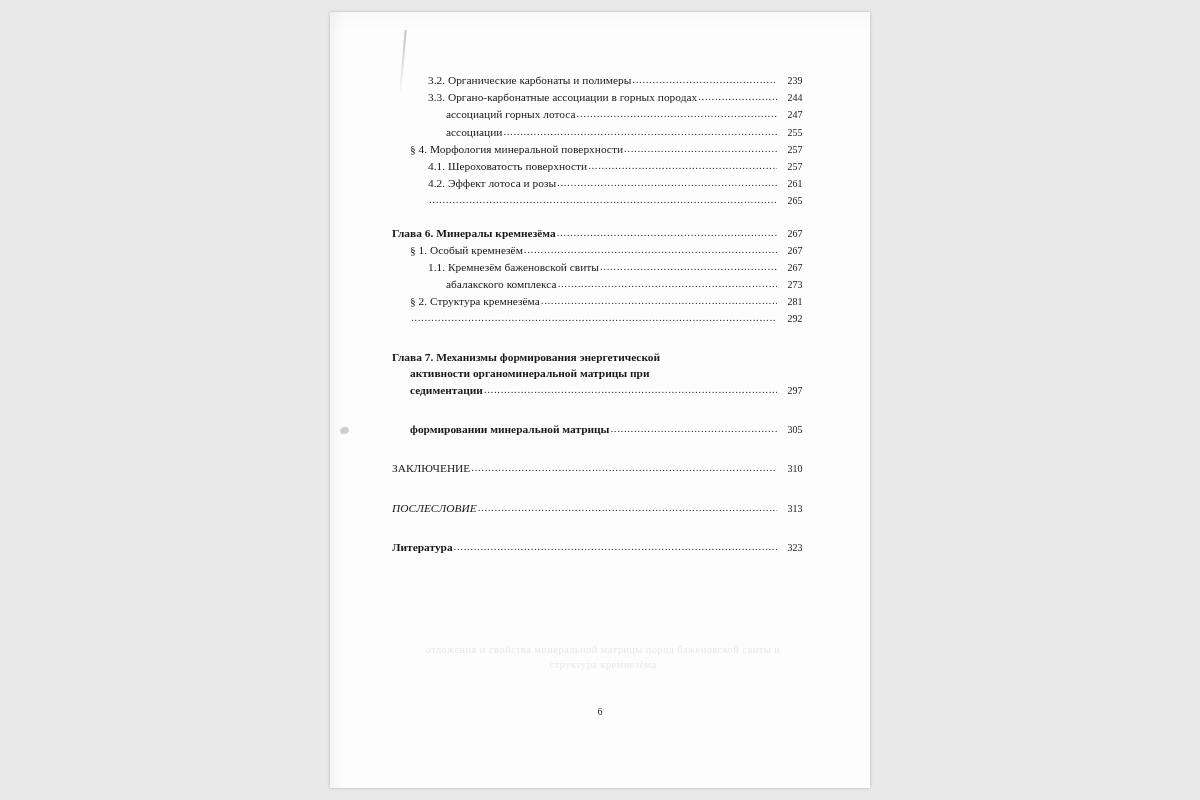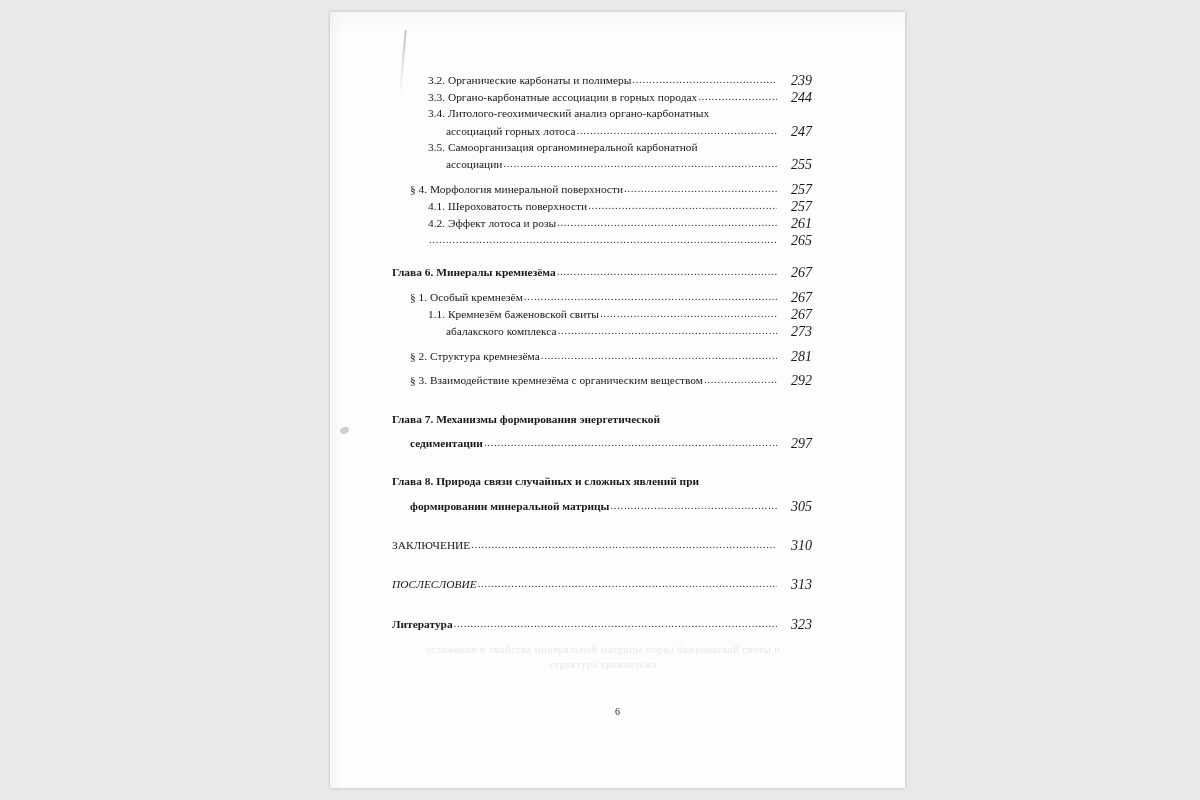--- a/index.html
+++ b/index.html
@@ -15,21 +15,20 @@
   }
 
   #page-sheet {
     position: absolute;
     left: 330px;
     top: 12px;
     width: 540px;
     height: 776px;
     background: #fdfdfd;
     box-shadow: 0 0 3px rgba(0,0,0,0.22);
-    padding-left: 35px;
   }
 
   
   #paper-texture {
     position: absolute;
     inset: 0;
     background:
       linear-gradient(90deg, rgba(0,0,0,0.035) 0px, rgba(0,0,0,0.0) 14px),
       linear-gradient(180deg, rgba(0,0,0,0.02) 0px, rgba(0,0,0,0) 18px);
     pointer-events: none;
@@ -94,27 +93,26 @@
     flex: 1 1 auto;
     overflow: hidden;
     white-space: nowrap;
     letter-spacing: 0.6px;
     color: #2a2c2e;
     margin: 0 1px 1px 1px;
     font-size: 11px;
   }
   .row .page {
     flex: 0 0 34px;
-    text-align: right;
-    font-size: 14px;
-    font-style: italic;
+    text-align: center;
+    font-size: 10px;
   }
 
   .lvl-0 { padding-left: 0px; }
-  .lvl-1 { padding-left: 18px; margin-top: 8px; }
+  .lvl-1 { padding-left: 18px; }
   .lvl-2 { padding-left: 36px; }
   .lvl-3 { padding-left: 54px; }
 
   .bold .txt { font-weight: bold; }
   .italic .txt { font-style: italic; }
   .gap-md { height: 15px; }
   .gap-lg { height: 22px; }
 
   #folio {
     position: absolute;
@@ -140,34 +138,24 @@
       <div class="row lvl-2">
         <span class="txt">3.2. Органические карбонаты и полимеры</span>
         <span class="lead">.......................................................................................................................</span>
         <span class="page">239</span>
       </div>
       <div class="row lvl-2">
         <span class="txt">3.3. Органо-карбонатные ассоциации в горных породах</span>
         <span class="lead">.......................................................................................................................</span>
         <span class="page">244</span>
       </div>
-      <div class="row lvl-2">
-        <span class="txt">3.4. Литолого-геохимический анализ органо-карбонатных</span>
-        <span class="lead"></span>
-        <span class="page"></span>
-      </div>
       <div class="row lvl-3">
         <span class="txt">ассоциаций горных лотоса</span>
         <span class="lead">.......................................................................................................................</span>
         <span class="page">247</span>
-      </div>
-      <div class="row lvl-2">
-        <span class="txt">3.5. Самоорганизация органоминеральной карбонатной</span>
-        <span class="lead"></span>
-        <span class="page"></span>
       </div>
       <div class="row lvl-3">
         <span class="txt">ассоциации</span>
         <span class="lead">.......................................................................................................................</span>
         <span class="page">255</span>
       </div>
       <div class="row lvl-1">
         <span class="txt">§ 4. Морфология минеральной поверхности</span>
         <span class="lead">.......................................................................................................................</span>
         <span class="page">257</span>
@@ -206,42 +194,41 @@
         <span class="txt">абалакского комплекса</span>
         <span class="lead">.......................................................................................................................</span>
         <span class="page">273</span>
       </div>
       <div class="row lvl-1">
         <span class="txt">§ 2. Структура кремнезёма</span>
         <span class="lead">.......................................................................................................................</span>
         <span class="page">281</span>
       </div>
       <div class="row lvl-1">
-        <span class="txt">§ 3. Взаимодействие кремнезёма с органическим веществом</span>
         <span class="lead">.......................................................................................................................</span>
         <span class="page">292</span>
       </div>
       <div class="gap-lg"></div>
       <div class="row lvl-0 bold">
         <span class="txt">Глава 7. Механизмы формирования энергетической</span>
         <span class="lead"></span>
         <span class="page"></span>
       </div>
       <div class="row lvl-1 bold">
-        <span class="txt">седиментации</span>
-        <span class="lead">.......................................................................................................................</span>
-        <span class="page">297</span>
-      </div>
-      <div class="gap-lg"></div>
-      <div class="row lvl-0 bold">
-        <span class="txt">Глава 8. Природа связи случайных и сложных явлений при</span>
+        <span class="txt">активности органоминеральной матрицы при</span>
         <span class="lead"></span>
         <span class="page"></span>
       </div>
       <div class="row lvl-1 bold">
+        <span class="txt">седиментации</span>
+        <span class="lead">.......................................................................................................................</span>
+        <span class="page">297</span>
+      </div>
+      <div class="gap-lg"></div>
+      <div class="row lvl-1 bold">
         <span class="txt">формировании минеральной матрицы</span>
         <span class="lead">.......................................................................................................................</span>
         <span class="page">305</span>
       </div>
       <div class="gap-lg"></div>
       <div class="row lvl-0">
         <span class="txt">ЗАКЛЮЧЕНИЕ</span>
         <span class="lead">.......................................................................................................................</span>
         <span class="page">310</span>
       </div>

